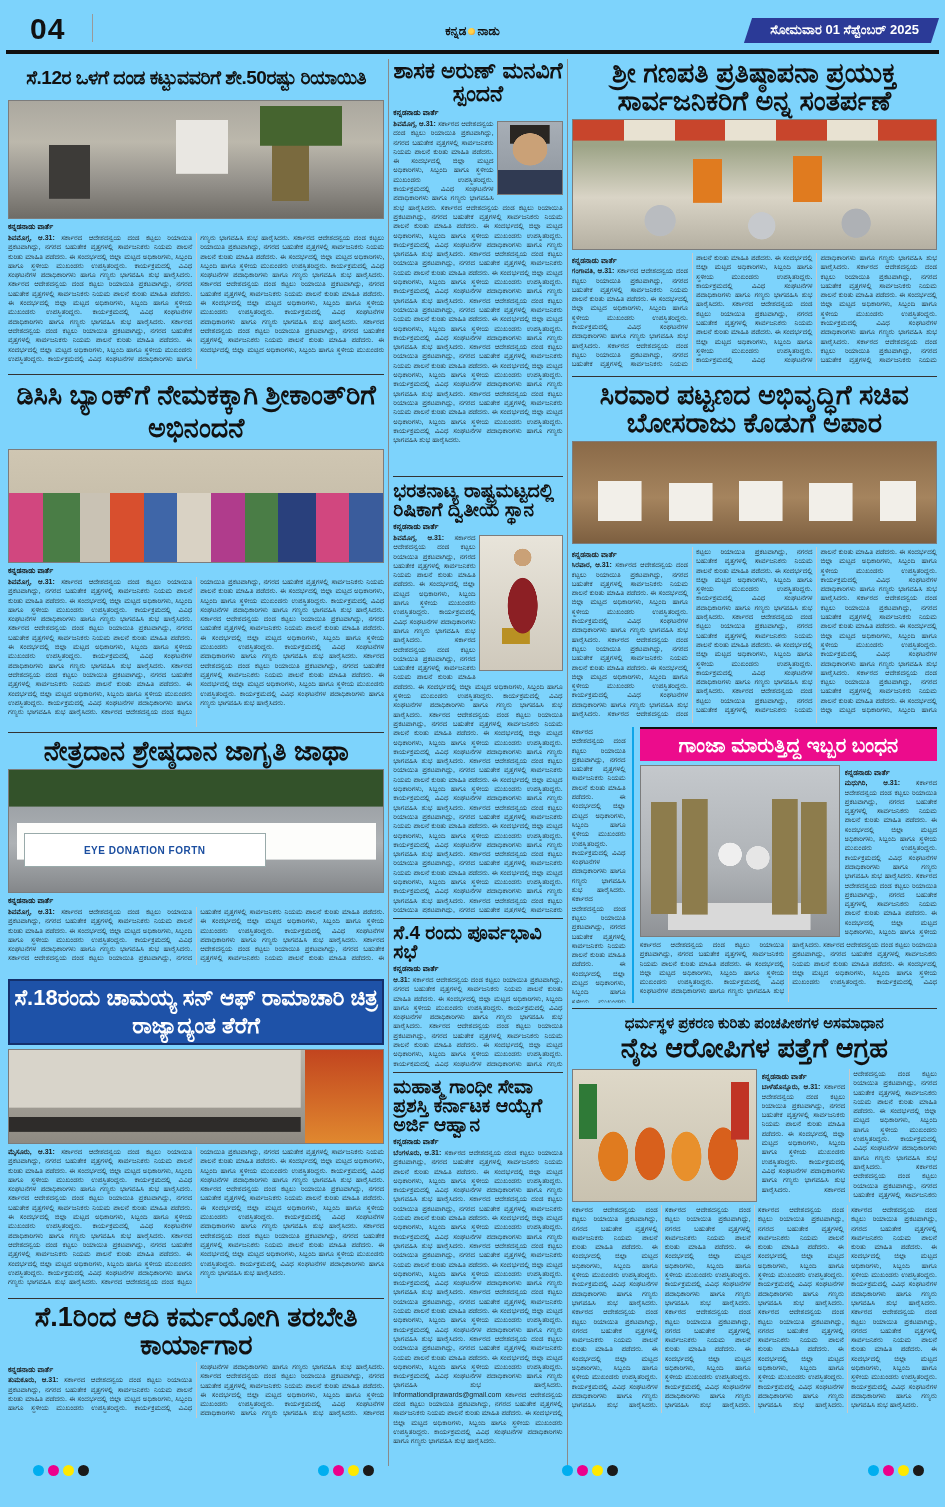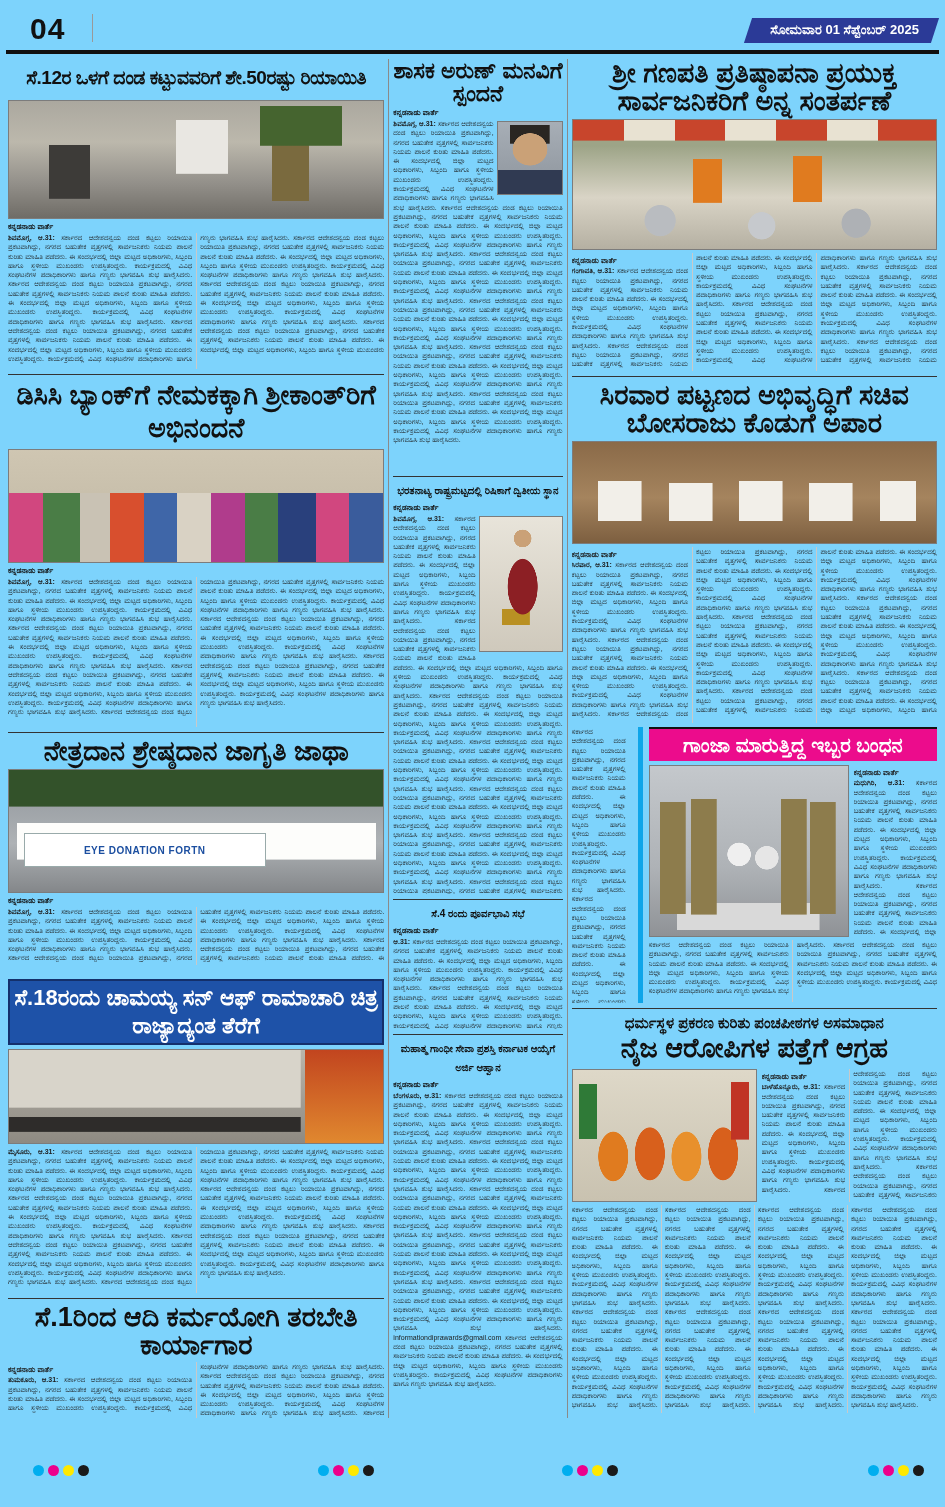--- a/index.html
+++ b/index.html
@@ -21,21 +21,21 @@
   .cols{display:flex;padding:5px 8px 0;}
   .col-left{width:378px;}
   .col-mid{width:170px;}
   .col-right{width:367px;}
   .vr{width:1px;background:#8a8a8a;margin:0 4px;}
   
   .h-xl{font-size:19px;line-height:37px;font-weight:bold;text-align:center;letter-spacing:-.5px;}
   .h-l{font-size:27px;line-height:33px;font-weight:bold;text-align:center;}
   .h-ml{font-size:27px;line-height:28px;font-weight:bold;text-align:center;}
   .h-m{font-size:22px;line-height:23px;font-weight:bold;text-align:center;}
-  .h-s{font-size:10px;line-height:19px;font-weight:bold;text-align:center;}
+  .h-s{font-size:19px;line-height:19px;font-weight:bold;text-align:left;}
   .kicker{font-size:15px;line-height:19px;font-weight:bold;text-align:center;}
   .banner-blue{background:var(--banner_blue,#1e52a8);border:2px solid #14306b;color:#fff;
                font-size:22px;line-height:28px;font-weight:bold;text-align:center;padding:3px 2px;}
   .banner-magenta{background:var(--banner_magenta,#ec0c8c);color:#fff;border-top:2px solid #111;
                font-size:20px;line-height:24px;font-weight:bold;text-align:center;padding:4px 2px;}
   
   .byline{font-size:7.5px;font-weight:bold;margin:3px 0 1px;}
   .bt{font-size:7px;line-height:9.3px;text-align:justify;color:#1c1c1c;overflow:hidden;
       word-break:break-word;}
   .dl{font-weight:bold;}
@@ -117,20 +117,23 @@
   .fl1{flex:1;}
 </style>
 </head>
 <body>
 
 <div class="page">
 
   <div class="header">
     <div class="pageno">04</div>
     <div class="pageno-rule"></div>
+    <div class="masthead">
+      <span>ಕನ್ನಡ</span><span class="dot"></span><span>ನಾಡು</span>
+    </div>
     <div class="datebadge"><span>ಸೋಮವಾರ 01 ಸೆಪ್ಟೆಂಬರ್ 2025</span></div>
   </div>
   <div class="toprule"></div>
 
   <div class="cols">
 
     <div class="col-left">
 
       <div>
         <div class="h-xl">ಸೆ.12ರ ಒಳಗೆ ದಂಡ ಕಟ್ಟುವವರಿಗೆ ಶೇ.50ರಷ್ಟು ರಿಯಾಯಿತಿ</div>
@@ -227,21 +230,21 @@
       <div class="hrule"></div>
 
       <div>
         <div class="h-ml">ಸಿರವಾರ ಪಟ್ಟಣದ ಅಭಿವೃದ್ಧಿಗೆ ಸಚಿವ ಬೋಸರಾಜು ಕೊಡುಗೆ ಅಪಾರ</div>
         <div class="photo ph-bosaraju" style="height:103px;margin-top:4px"></div>
         <div class="bt c3" style="height:176px;margin-top:3px"><b class="byline" style="display:block">ಕನ್ನಡನಾಡು ವಾರ್ತೆ</b><b class="dl">ಸಿರವಾರ, ಆ.31:</b> <span>ಸರ್ಕಾರದ ಆದೇಶದನ್ವಯ ದಂಡ ಕಟ್ಟಲು ರಿಯಾಯಿತಿ ಪ್ರಕಟವಾಗಿದ್ದು, ನಗರದ ಬಹುತೇಕ ವೃತ್ತಗಳಲ್ಲಿ ಸಾರ್ವಜನಿಕರು ನಿಯಮ ಪಾಲನೆ ಕುರಿತು ಮಾಹಿತಿ ಪಡೆದರು. ಈ ಸಂದರ್ಭದಲ್ಲಿ ಜಿಲ್ಲಾ ಮಟ್ಟದ ಅಧಿಕಾರಿಗಳು, ಸಿಬ್ಬಂದಿ ಹಾಗೂ ಸ್ಥಳೀಯ ಮುಖಂಡರು ಉಪಸ್ಥಿತರಿದ್ದರು. ಕಾರ್ಯಕ್ರಮದಲ್ಲಿ ವಿವಿಧ ಸಂಘಟನೆಗಳ ಪದಾಧಿಕಾರಿಗಳು ಹಾಗೂ ಗಣ್ಯರು ಭಾಗವಹಿಸಿ ಶುಭ ಹಾರೈಸಿದರು.  ಸರ್ಕಾರದ ಆದೇಶದನ್ವಯ ದಂಡ ಕಟ್ಟಲು ರಿಯಾಯಿತಿ ಪ್ರಕಟವಾಗಿದ್ದು, ನಗರದ ಬಹುತೇಕ ವೃತ್ತಗಳಲ್ಲಿ ಸಾರ್ವಜನಿಕರು ನಿಯಮ ಪಾಲನೆ ಕುರಿತು ಮಾಹಿತಿ ಪಡೆದರು. ಈ ಸಂದರ್ಭದಲ್ಲಿ ಜಿಲ್ಲಾ ಮಟ್ಟದ ಅಧಿಕಾರಿಗಳು, ಸಿಬ್ಬಂದಿ ಹಾಗೂ ಸ್ಥಳೀಯ ಮುಖಂಡರು ಉಪಸ್ಥಿತರಿದ್ದರು. ಕಾರ್ಯಕ್ರಮದಲ್ಲಿ ವಿವಿಧ ಸಂಘಟನೆಗಳ ಪದಾಧಿಕಾರಿಗಳು ಹಾಗೂ ಗಣ್ಯರು ಭಾಗವಹಿಸಿ ಶುಭ ಹಾರೈಸಿದರು.  ಸರ್ಕಾರದ ಆದೇಶದನ್ವಯ ದಂಡ ಕಟ್ಟಲು ರಿಯಾಯಿತಿ ಪ್ರಕಟವಾಗಿದ್ದು, ನಗರದ ಬಹುತೇಕ ವೃತ್ತಗಳಲ್ಲಿ ಸಾರ್ವಜನಿಕರು ನಿಯಮ ಪಾಲನೆ ಕುರಿತು ಮಾಹಿತಿ ಪಡೆದರು. ಈ ಸಂದರ್ಭದಲ್ಲಿ ಜಿಲ್ಲಾ ಮಟ್ಟದ ಅಧಿಕಾರಿಗಳು, ಸಿಬ್ಬಂದಿ ಹಾಗೂ ಸ್ಥಳೀಯ ಮುಖಂಡರು ಉಪಸ್ಥಿತರಿದ್ದರು. ಕಾರ್ಯಕ್ರಮದಲ್ಲಿ ವಿವಿಧ ಸಂಘಟನೆಗಳ ಪದಾಧಿಕಾರಿಗಳು ಹಾಗೂ ಗಣ್ಯರು ಭಾಗವಹಿಸಿ ಶುಭ ಹಾರೈಸಿದರು.  ಸರ್ಕಾರದ ಆದೇಶದನ್ವಯ ದಂಡ ಕಟ್ಟಲು ರಿಯಾಯಿತಿ ಪ್ರಕಟವಾಗಿದ್ದು, ನಗರದ ಬಹುತೇಕ ವೃತ್ತಗಳಲ್ಲಿ ಸಾರ್ವಜನಿಕರು ನಿಯಮ ಪಾಲನೆ ಕುರಿತು ಮಾಹಿತಿ ಪಡೆದರು. ಈ ಸಂದರ್ಭದಲ್ಲಿ ಜಿಲ್ಲಾ ಮಟ್ಟದ ಅಧಿಕಾರಿಗಳು, ಸಿಬ್ಬಂದಿ ಹಾಗೂ ಸ್ಥಳೀಯ ಮುಖಂಡರು ಉಪಸ್ಥಿತರಿದ್ದರು. ಕಾರ್ಯಕ್ರಮದಲ್ಲಿ ವಿವಿಧ ಸಂಘಟನೆಗಳ ಪದಾಧಿಕಾರಿಗಳು ಹಾಗೂ ಗಣ್ಯರು ಭಾಗವಹಿಸಿ ಶುಭ ಹಾರೈಸಿದರು.  ಸರ್ಕಾರದ ಆದೇಶದನ್ವಯ ದಂಡ ಕಟ್ಟಲು ರಿಯಾಯಿತಿ ಪ್ರಕಟವಾಗಿದ್ದು, ನಗರದ ಬಹುತೇಕ ವೃತ್ತಗಳಲ್ಲಿ ಸಾರ್ವಜನಿಕರು ನಿಯಮ ಪಾಲನೆ ಕುರಿತು ಮಾಹಿತಿ ಪಡೆದರು. ಈ ಸಂದರ್ಭದಲ್ಲಿ ಜಿಲ್ಲಾ ಮಟ್ಟದ ಅಧಿಕಾರಿಗಳು, ಸಿಬ್ಬಂದಿ ಹಾಗೂ ಸ್ಥಳೀಯ ಮುಖಂಡರು ಉಪಸ್ಥಿತರಿದ್ದರು. ಕಾರ್ಯಕ್ರಮದಲ್ಲಿ ವಿವಿಧ ಸಂಘಟನೆಗಳ ಪದಾಧಿಕಾರಿಗಳು ಹಾಗೂ ಗಣ್ಯರು ಭಾಗವಹಿಸಿ ಶುಭ ಹಾರೈಸಿದರು.  ಸರ್ಕಾರದ ಆದೇಶದನ್ವಯ ದಂಡ ಕಟ್ಟಲು ರಿಯಾಯಿತಿ ಪ್ರಕಟವಾಗಿದ್ದು, ನಗರದ ಬಹುತೇಕ ವೃತ್ತಗಳಲ್ಲಿ ಸಾರ್ವಜನಿಕರು ನಿಯಮ ಪಾಲನೆ ಕುರಿತು ಮಾಹಿತಿ ಪಡೆದರು. ಈ ಸಂದರ್ಭದಲ್ಲಿ ಜಿಲ್ಲಾ ಮಟ್ಟದ ಅಧಿಕಾರಿಗಳು, ಸಿಬ್ಬಂದಿ ಹಾಗೂ ಸ್ಥಳೀಯ ಮುಖಂಡರು ಉಪಸ್ಥಿತರಿದ್ದರು. ಕಾರ್ಯಕ್ರಮದಲ್ಲಿ ವಿವಿಧ ಸಂಘಟನೆಗಳ ಪದಾಧಿಕಾರಿಗಳು ಹಾಗೂ ಗಣ್ಯರು ಭಾಗವಹಿಸಿ ಶುಭ ಹಾರೈಸಿದರು.  ಸರ್ಕಾರದ ಆದೇಶದನ್ವಯ ದಂಡ ಕಟ್ಟಲು ರಿಯಾಯಿತಿ ಪ್ರಕಟವಾಗಿದ್ದು, ನಗರದ ಬಹುತೇಕ ವೃತ್ತಗಳಲ್ಲಿ ಸಾರ್ವಜನಿಕರು ನಿಯಮ ಪಾಲನೆ ಕುರಿತು ಮಾಹಿತಿ ಪಡೆದರು. ಈ ಸಂದರ್ಭದಲ್ಲಿ ಜಿಲ್ಲಾ ಮಟ್ಟದ ಅಧಿಕಾರಿಗಳು, ಸಿಬ್ಬಂದಿ ಹಾಗೂ ಸ್ಥಳೀಯ ಮುಖಂಡರು ಉಪಸ್ಥಿತರಿದ್ದರು. ಕಾರ್ಯಕ್ರಮದಲ್ಲಿ ವಿವಿಧ ಸಂಘಟನೆಗಳ ಪದಾಧಿಕಾರಿಗಳು ಹಾಗೂ ಗಣ್ಯರು ಭಾಗವಹಿಸಿ ಶುಭ ಹಾರೈಸಿದರು.  ಸರ್ಕಾರದ ಆದೇಶದನ್ವಯ ದಂಡ ಕಟ್ಟಲು ರಿಯಾಯಿತಿ ಪ್ರಕಟವಾಗಿದ್ದು, ನಗರದ ಬಹುತೇಕ ವೃತ್ತಗಳಲ್ಲಿ ಸಾರ್ವಜನಿಕರು ನಿಯಮ ಪಾಲನೆ ಕುರಿತು ಮಾಹಿತಿ ಪಡೆದರು. ಈ ಸಂದರ್ಭದಲ್ಲಿ ಜಿಲ್ಲಾ ಮಟ್ಟದ ಅಧಿಕಾರಿಗಳು, ಸಿಬ್ಬಂದಿ ಹಾಗೂ ಸ್ಥಳೀಯ ಮುಖಂಡರು ಉಪಸ್ಥಿತರಿದ್ದರು. ಕಾರ್ಯಕ್ರಮದಲ್ಲಿ ವಿವಿಧ ಸಂಘಟನೆಗಳ ಪದಾಧಿಕಾರಿಗಳು ಹಾಗೂ ಗಣ್ಯರು ಭಾಗವಹಿಸಿ ಶುಭ ಹಾರೈಸಿದರು.  </span></div>
       </div>
 
       <div class="row" style="margin-top:4px">
         <div class="bt" style="width:54px;height:276px"><span>ಸರ್ಕಾರದ ಆದೇಶದನ್ವಯ ದಂಡ ಕಟ್ಟಲು ರಿಯಾಯಿತಿ ಪ್ರಕಟವಾಗಿದ್ದು, ನಗರದ ಬಹುತೇಕ ವೃತ್ತಗಳಲ್ಲಿ ಸಾರ್ವಜನಿಕರು ನಿಯಮ ಪಾಲನೆ ಕುರಿತು ಮಾಹಿತಿ ಪಡೆದರು. ಈ ಸಂದರ್ಭದಲ್ಲಿ ಜಿಲ್ಲಾ ಮಟ್ಟದ ಅಧಿಕಾರಿಗಳು, ಸಿಬ್ಬಂದಿ ಹಾಗೂ ಸ್ಥಳೀಯ ಮುಖಂಡರು ಉಪಸ್ಥಿತರಿದ್ದರು. ಕಾರ್ಯಕ್ರಮದಲ್ಲಿ ವಿವಿಧ ಸಂಘಟನೆಗಳ ಪದಾಧಿಕಾರಿಗಳು ಹಾಗೂ ಗಣ್ಯರು ಭಾಗವಹಿಸಿ ಶುಭ ಹಾರೈಸಿದರು.  ಸರ್ಕಾರದ ಆದೇಶದನ್ವಯ ದಂಡ ಕಟ್ಟಲು ರಿಯಾಯಿತಿ ಪ್ರಕಟವಾಗಿದ್ದು, ನಗರದ ಬಹುತೇಕ ವೃತ್ತಗಳಲ್ಲಿ ಸಾರ್ವಜನಿಕರು ನಿಯಮ ಪಾಲನೆ ಕುರಿತು ಮಾಹಿತಿ ಪಡೆದರು. ಈ ಸಂದರ್ಭದಲ್ಲಿ ಜಿಲ್ಲಾ ಮಟ್ಟದ ಅಧಿಕಾರಿಗಳು, ಸಿಬ್ಬಂದಿ ಹಾಗೂ ಸ್ಥಳೀಯ ಮುಖಂಡರು ಉಪಸ್ಥಿತರಿದ್ದರು. ಕಾರ್ಯಕ್ರಮದಲ್ಲಿ ವಿವಿಧ ಸಂಘಟನೆಗಳ ಪದಾಧಿಕಾರಿಗಳು ಹಾಗೂ ಗಣ್ಯರು ಭಾಗವಹಿಸಿ ಶುಭ ಹಾರೈಸಿದರು.  ಸರ್ಕಾರದ ಆದೇಶದನ್ವಯ ದಂಡ ಕಟ್ಟಲು ರಿಯಾಯಿತಿ ಪ್ರಕಟವಾಗಿದ್ದು, ನಗರದ ಬಹುತೇಕ ವೃತ್ತಗಳಲ್ಲಿ ಸಾರ್ವಜನಿಕರು ನಿಯಮ ಪಾಲನೆ ಕುರಿತು ಮಾಹಿತಿ ಪಡೆದರು. ಈ ಸಂದರ್ಭದಲ್ಲಿ ಜಿಲ್ಲಾ ಮಟ್ಟದ ಅಧಿಕಾರಿಗಳು, ಸಿಬ್ಬಂದಿ ಹಾಗೂ ಸ್ಥಳೀಯ ಮುಖಂಡರು ಉಪಸ್ಥಿತರಿದ್ದರು. ಕಾರ್ಯಕ್ರಮದಲ್ಲಿ ವಿವಿಧ ಸಂಘಟನೆಗಳ ಪದಾಧಿಕಾರಿಗಳು ಹಾಗೂ ಗಣ್ಯರು ಭಾಗವಹಿಸಿ ಶುಭ ಹಾರೈಸಿದರು.  </span></div>
-        <div class="fl1" style="margin-left:12px;border-left:5px solid #0ea5e9;padding-left:6px">
+        <div class="fl1" style="margin-left:6px;border-left:2px solid #0ea5e9;padding-left:6px">
           <div class="banner-magenta">ಗಾಂಜಾ ಮಾರುತ್ತಿದ್ದ ಇಬ್ಬರ ಬಂಧನ</div>
           <div class="row" style="margin-top:4px">
             <div class="photo ph-ganja" style="width:200px;height:172px"></div>
             <div class="bt" style="flex:1;margin-left:5px;height:172px"><b class="byline" style="display:block">ಕನ್ನಡನಾಡು ವಾರ್ತೆ</b><b class="dl">ಮಧುಗಿರಿ, ಆ.31:</b> <span>ಸರ್ಕಾರದ ಆದೇಶದನ್ವಯ ದಂಡ ಕಟ್ಟಲು ರಿಯಾಯಿತಿ ಪ್ರಕಟವಾಗಿದ್ದು, ನಗರದ ಬಹುತೇಕ ವೃತ್ತಗಳಲ್ಲಿ ಸಾರ್ವಜನಿಕರು ನಿಯಮ ಪಾಲನೆ ಕುರಿತು ಮಾಹಿತಿ ಪಡೆದರು. ಈ ಸಂದರ್ಭದಲ್ಲಿ ಜಿಲ್ಲಾ ಮಟ್ಟದ ಅಧಿಕಾರಿಗಳು, ಸಿಬ್ಬಂದಿ ಹಾಗೂ ಸ್ಥಳೀಯ ಮುಖಂಡರು ಉಪಸ್ಥಿತರಿದ್ದರು. ಕಾರ್ಯಕ್ರಮದಲ್ಲಿ ವಿವಿಧ ಸಂಘಟನೆಗಳ ಪದಾಧಿಕಾರಿಗಳು ಹಾಗೂ ಗಣ್ಯರು ಭಾಗವಹಿಸಿ ಶುಭ ಹಾರೈಸಿದರು.  ಸರ್ಕಾರದ ಆದೇಶದನ್ವಯ ದಂಡ ಕಟ್ಟಲು ರಿಯಾಯಿತಿ ಪ್ರಕಟವಾಗಿದ್ದು, ನಗರದ ಬಹುತೇಕ ವೃತ್ತಗಳಲ್ಲಿ ಸಾರ್ವಜನಿಕರು ನಿಯಮ ಪಾಲನೆ ಕುರಿತು ಮಾಹಿತಿ ಪಡೆದರು. ಈ ಸಂದರ್ಭದಲ್ಲಿ ಜಿಲ್ಲಾ ಮಟ್ಟದ ಅಧಿಕಾರಿಗಳು, ಸಿಬ್ಬಂದಿ ಹಾಗೂ ಸ್ಥಳೀಯ ಮುಖಂಡರು ಉಪಸ್ಥಿತರಿದ್ದರು. ಕಾರ್ಯಕ್ರಮದಲ್ಲಿ ವಿವಿಧ ಸಂಘಟನೆಗಳ ಪದಾಧಿಕಾರಿಗಳು ಹಾಗೂ ಗಣ್ಯರು ಭಾಗವಹಿಸಿ ಶುಭ ಹಾರೈಸಿದರು.  </span></div>
           </div>
           <div class="bt c2" style="height:62px;margin-top:3px"><span>ಸರ್ಕಾರದ ಆದೇಶದನ್ವಯ ದಂಡ ಕಟ್ಟಲು ರಿಯಾಯಿತಿ ಪ್ರಕಟವಾಗಿದ್ದು, ನಗರದ ಬಹುತೇಕ ವೃತ್ತಗಳಲ್ಲಿ ಸಾರ್ವಜನಿಕರು ನಿಯಮ ಪಾಲನೆ ಕುರಿತು ಮಾಹಿತಿ ಪಡೆದರು. ಈ ಸಂದರ್ಭದಲ್ಲಿ ಜಿಲ್ಲಾ ಮಟ್ಟದ ಅಧಿಕಾರಿಗಳು, ಸಿಬ್ಬಂದಿ ಹಾಗೂ ಸ್ಥಳೀಯ ಮುಖಂಡರು ಉಪಸ್ಥಿತರಿದ್ದರು. ಕಾರ್ಯಕ್ರಮದಲ್ಲಿ ವಿವಿಧ ಸಂಘಟನೆಗಳ ಪದಾಧಿಕಾರಿಗಳು ಹಾಗೂ ಗಣ್ಯರು ಭಾಗವಹಿಸಿ ಶುಭ ಹಾರೈಸಿದರು.  ಸರ್ಕಾರದ ಆದೇಶದನ್ವಯ ದಂಡ ಕಟ್ಟಲು ರಿಯಾಯಿತಿ ಪ್ರಕಟವಾಗಿದ್ದು, ನಗರದ ಬಹುತೇಕ ವೃತ್ತಗಳಲ್ಲಿ ಸಾರ್ವಜನಿಕರು ನಿಯಮ ಪಾಲನೆ ಕುರಿತು ಮಾಹಿತಿ ಪಡೆದರು. ಈ ಸಂದರ್ಭದಲ್ಲಿ ಜಿಲ್ಲಾ ಮಟ್ಟದ ಅಧಿಕಾರಿಗಳು, ಸಿಬ್ಬಂದಿ ಹಾಗೂ ಸ್ಥಳೀಯ ಮುಖಂಡರು ಉಪಸ್ಥಿತರಿದ್ದರು. ಕಾರ್ಯಕ್ರಮದಲ್ಲಿ ವಿವಿಧ ಸಂಘಟನೆಗಳ ಪದಾಧಿಕಾರಿಗಳು ಹಾಗೂ ಗಣ್ಯರು ಭಾಗವಹಿಸಿ ಶುಭ ಹಾರೈಸಿದರು.  </span></div>
         </div>
       </div>
 
       <div class="hrule"></div>

